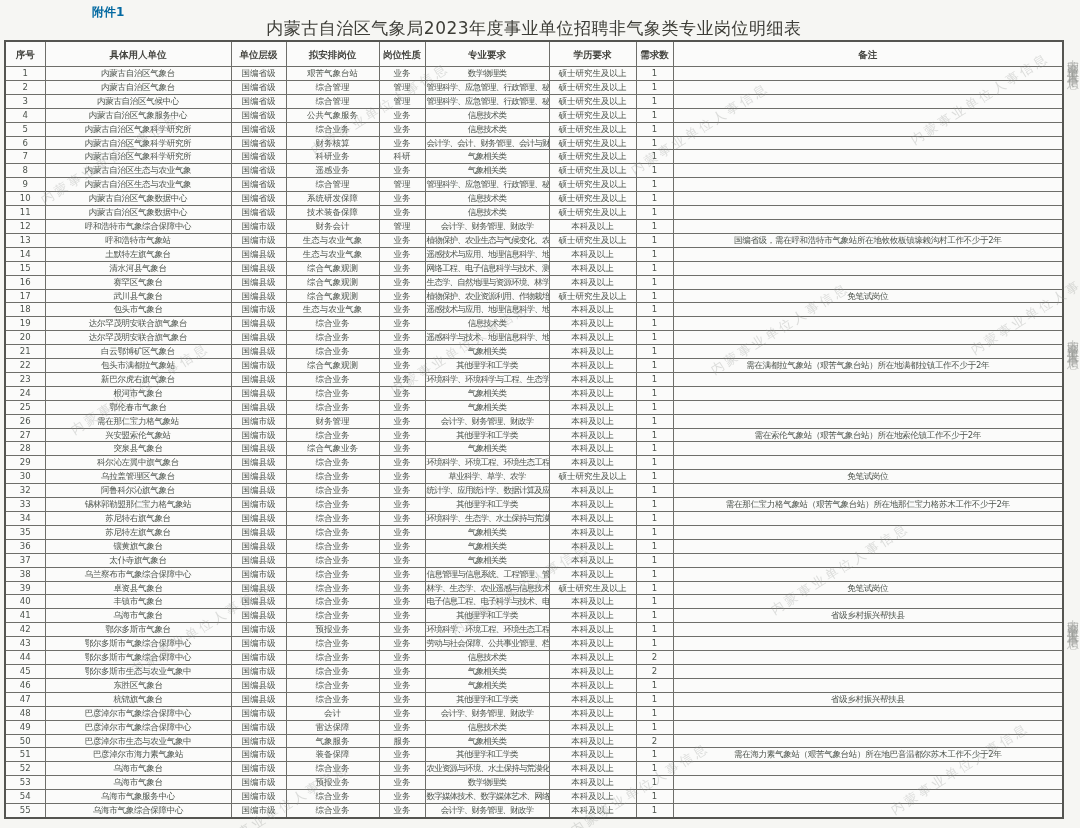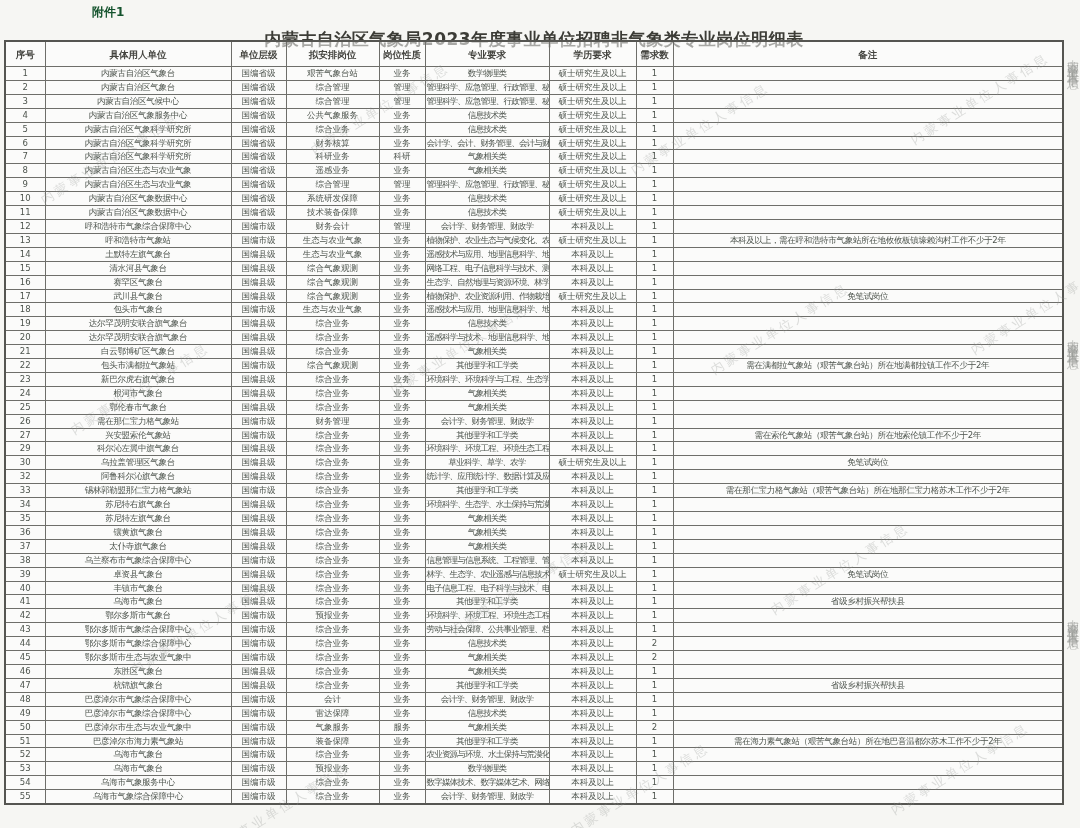--- a/index.html
+++ b/index.html
@@ -4,25 +4,25 @@
 <style>
   html,body{margin:0;padding:0;}
   body{
     width:1080px;height:828px;position:relative;overflow:hidden;
     background:#f6f6f3;
     font-family:"DejaVu Sans","Liberation Sans",sans-serif;
     color:#4d544d;
   }
   .attachment{
     position:absolute;left:92px;top:4px;
-    font-size:12px;font-weight:bold;color:#14532d;
+    font-size:12px;font-weight:bold;color:#0369a1;
   }
   .doc-title{
-    position:absolute;left:0;top:28px;width:1068px;
-    text-align:center;font-size:17px;font-weight:bold;color:#3c3c36;
+    position:absolute;left:0;top:17px;width:1068px;
+    text-align:center;font-size:17px;font-weight:normal;color:#3c3c36;
     letter-spacing:0.5px;
   }
   table.pos{
     position:absolute;left:4px;top:40px;width:1058px;
     border-collapse:collapse;table-layout:fixed;
     background:rgba(255,255,255,0.55);
   }
   table.pos th,table.pos td{
     border:1px solid #6e6e6a;
     padding:0 1px;margin:0;
@@ -222,21 +222,21 @@
       </tr>
       <tr>
         <td class="c0">13</td>
         <td class="c1">呼和浩特市气象站</td>
         <td class="c2">国编市级</td>
         <td class="c3">生态与农业气象</td>
         <td class="c4">业务</td>
         <td class="c5">植物保护、农业生态与气候变化、农业资</td>
         <td class="c6">硕士研究生及以上</td>
         <td class="c7">1</td>
-        <td class="c8">本科及以上，需在呼和浩特市气象站所在地攸攸板镇壕赖沟村工作不少于2年</td>
+        <td class="c8">国编省级，需在呼和浩特市气象站所在地攸攸板镇壕赖沟村工作不少于2年</td>
       </tr>
       <tr>
         <td class="c0">14</td>
         <td class="c1">土默特左旗气象台</td>
         <td class="c2">国编县级</td>
         <td class="c3">生态与农业气象</td>
         <td class="c4">业务</td>
         <td class="c5">遥感技术与应用、地理信息科学、地理科</td>
         <td class="c6">本科及以上</td>
         <td class="c7">1</td>
@@ -377,20 +377,31 @@
       <tr>
         <td class="c0">27</td>
         <td class="c1">兴安盟索伦气象站</td>
         <td class="c2">国编市级</td>
         <td class="c3">综合业务</td>
         <td class="c4">业务</td>
         <td class="c5">其他理学和工学类</td>
         <td class="c6">本科及以上</td>
         <td class="c7">1</td>
         <td class="c8">需在索伦气象站（艰苦气象台站）所在地索伦镇工作不少于2年</td>
+      </tr>
+      <tr>
+        <td class="c0">28</td>
+        <td class="c1">突泉县气象台</td>
+        <td class="c2">国编县级</td>
+        <td class="c3">综合气象业务</td>
+        <td class="c4">业务</td>
+        <td class="c5">气象相关类</td>
+        <td class="c6">本科及以上</td>
+        <td class="c7">1</td>
+        <td class="c8"></td>
       </tr>
       <tr>
         <td class="c0">29</td>
         <td class="c1">科尔沁左翼中旗气象台</td>
         <td class="c2">国编县级</td>
         <td class="c3">综合业务</td>
         <td class="c4">业务</td>
         <td class="c5">环境科学、环境工程、环境生态工程</td>
         <td class="c6">本科及以上</td>
         <td class="c7">1</td>

